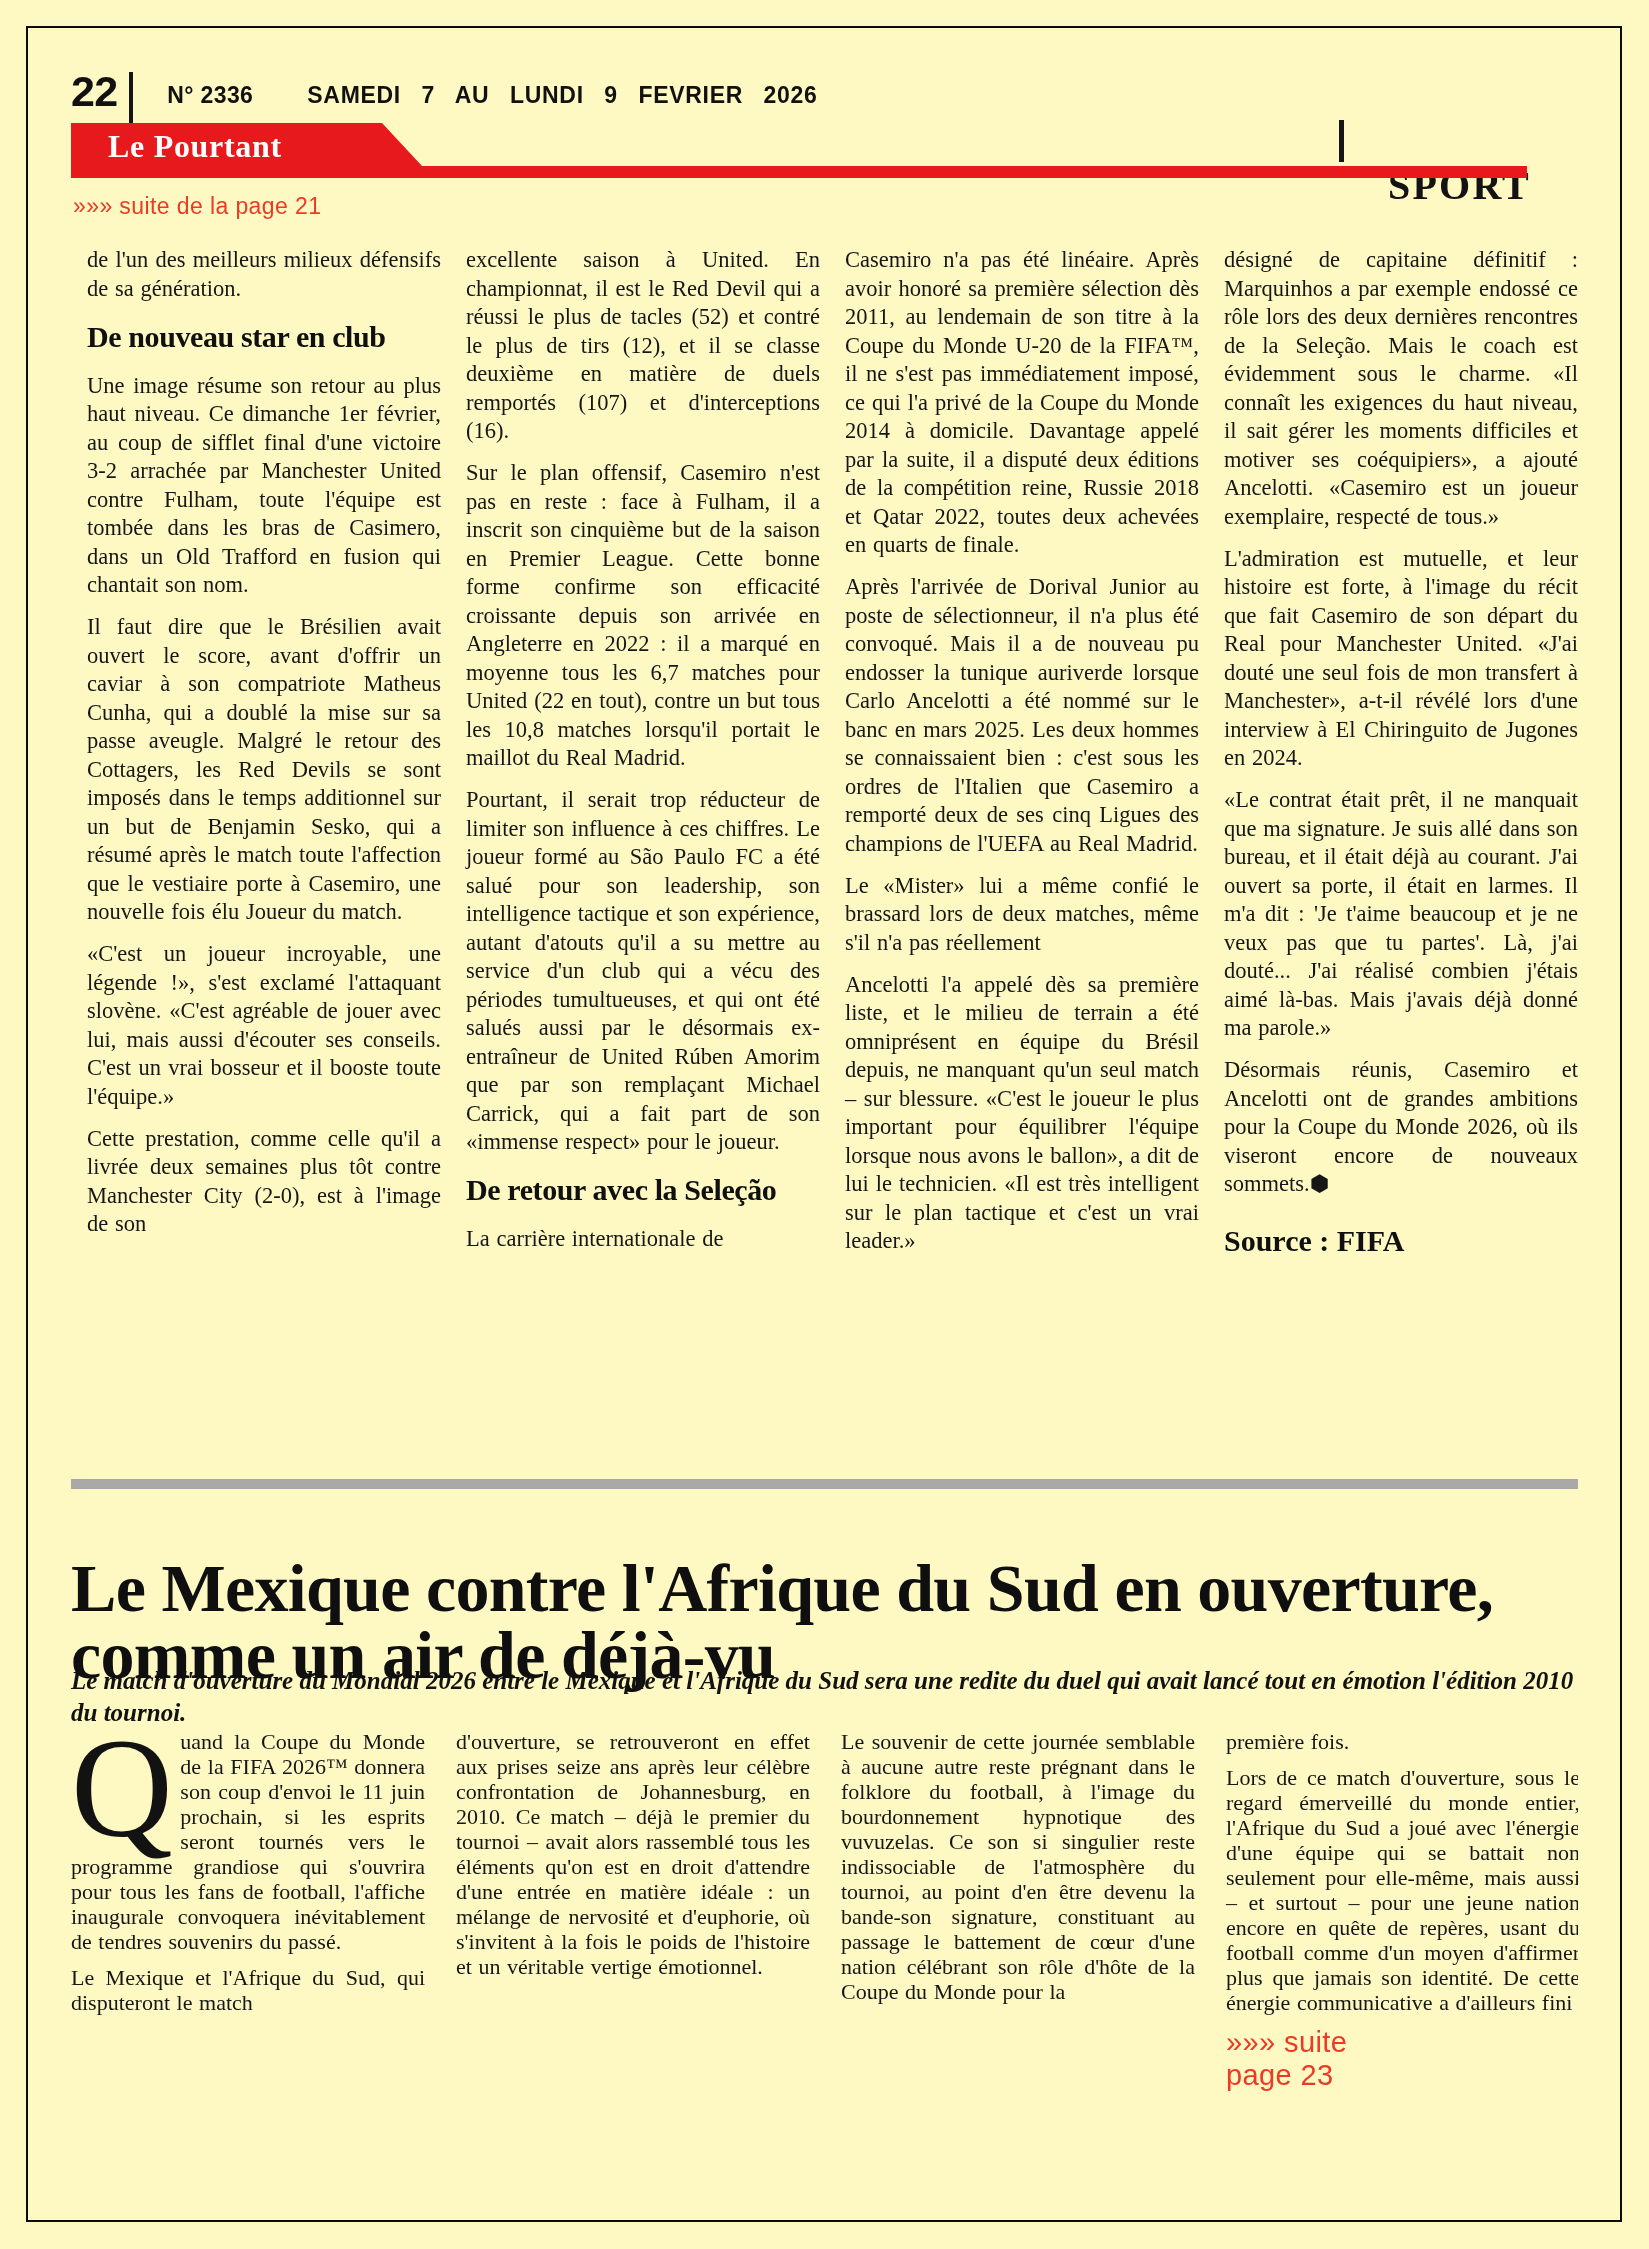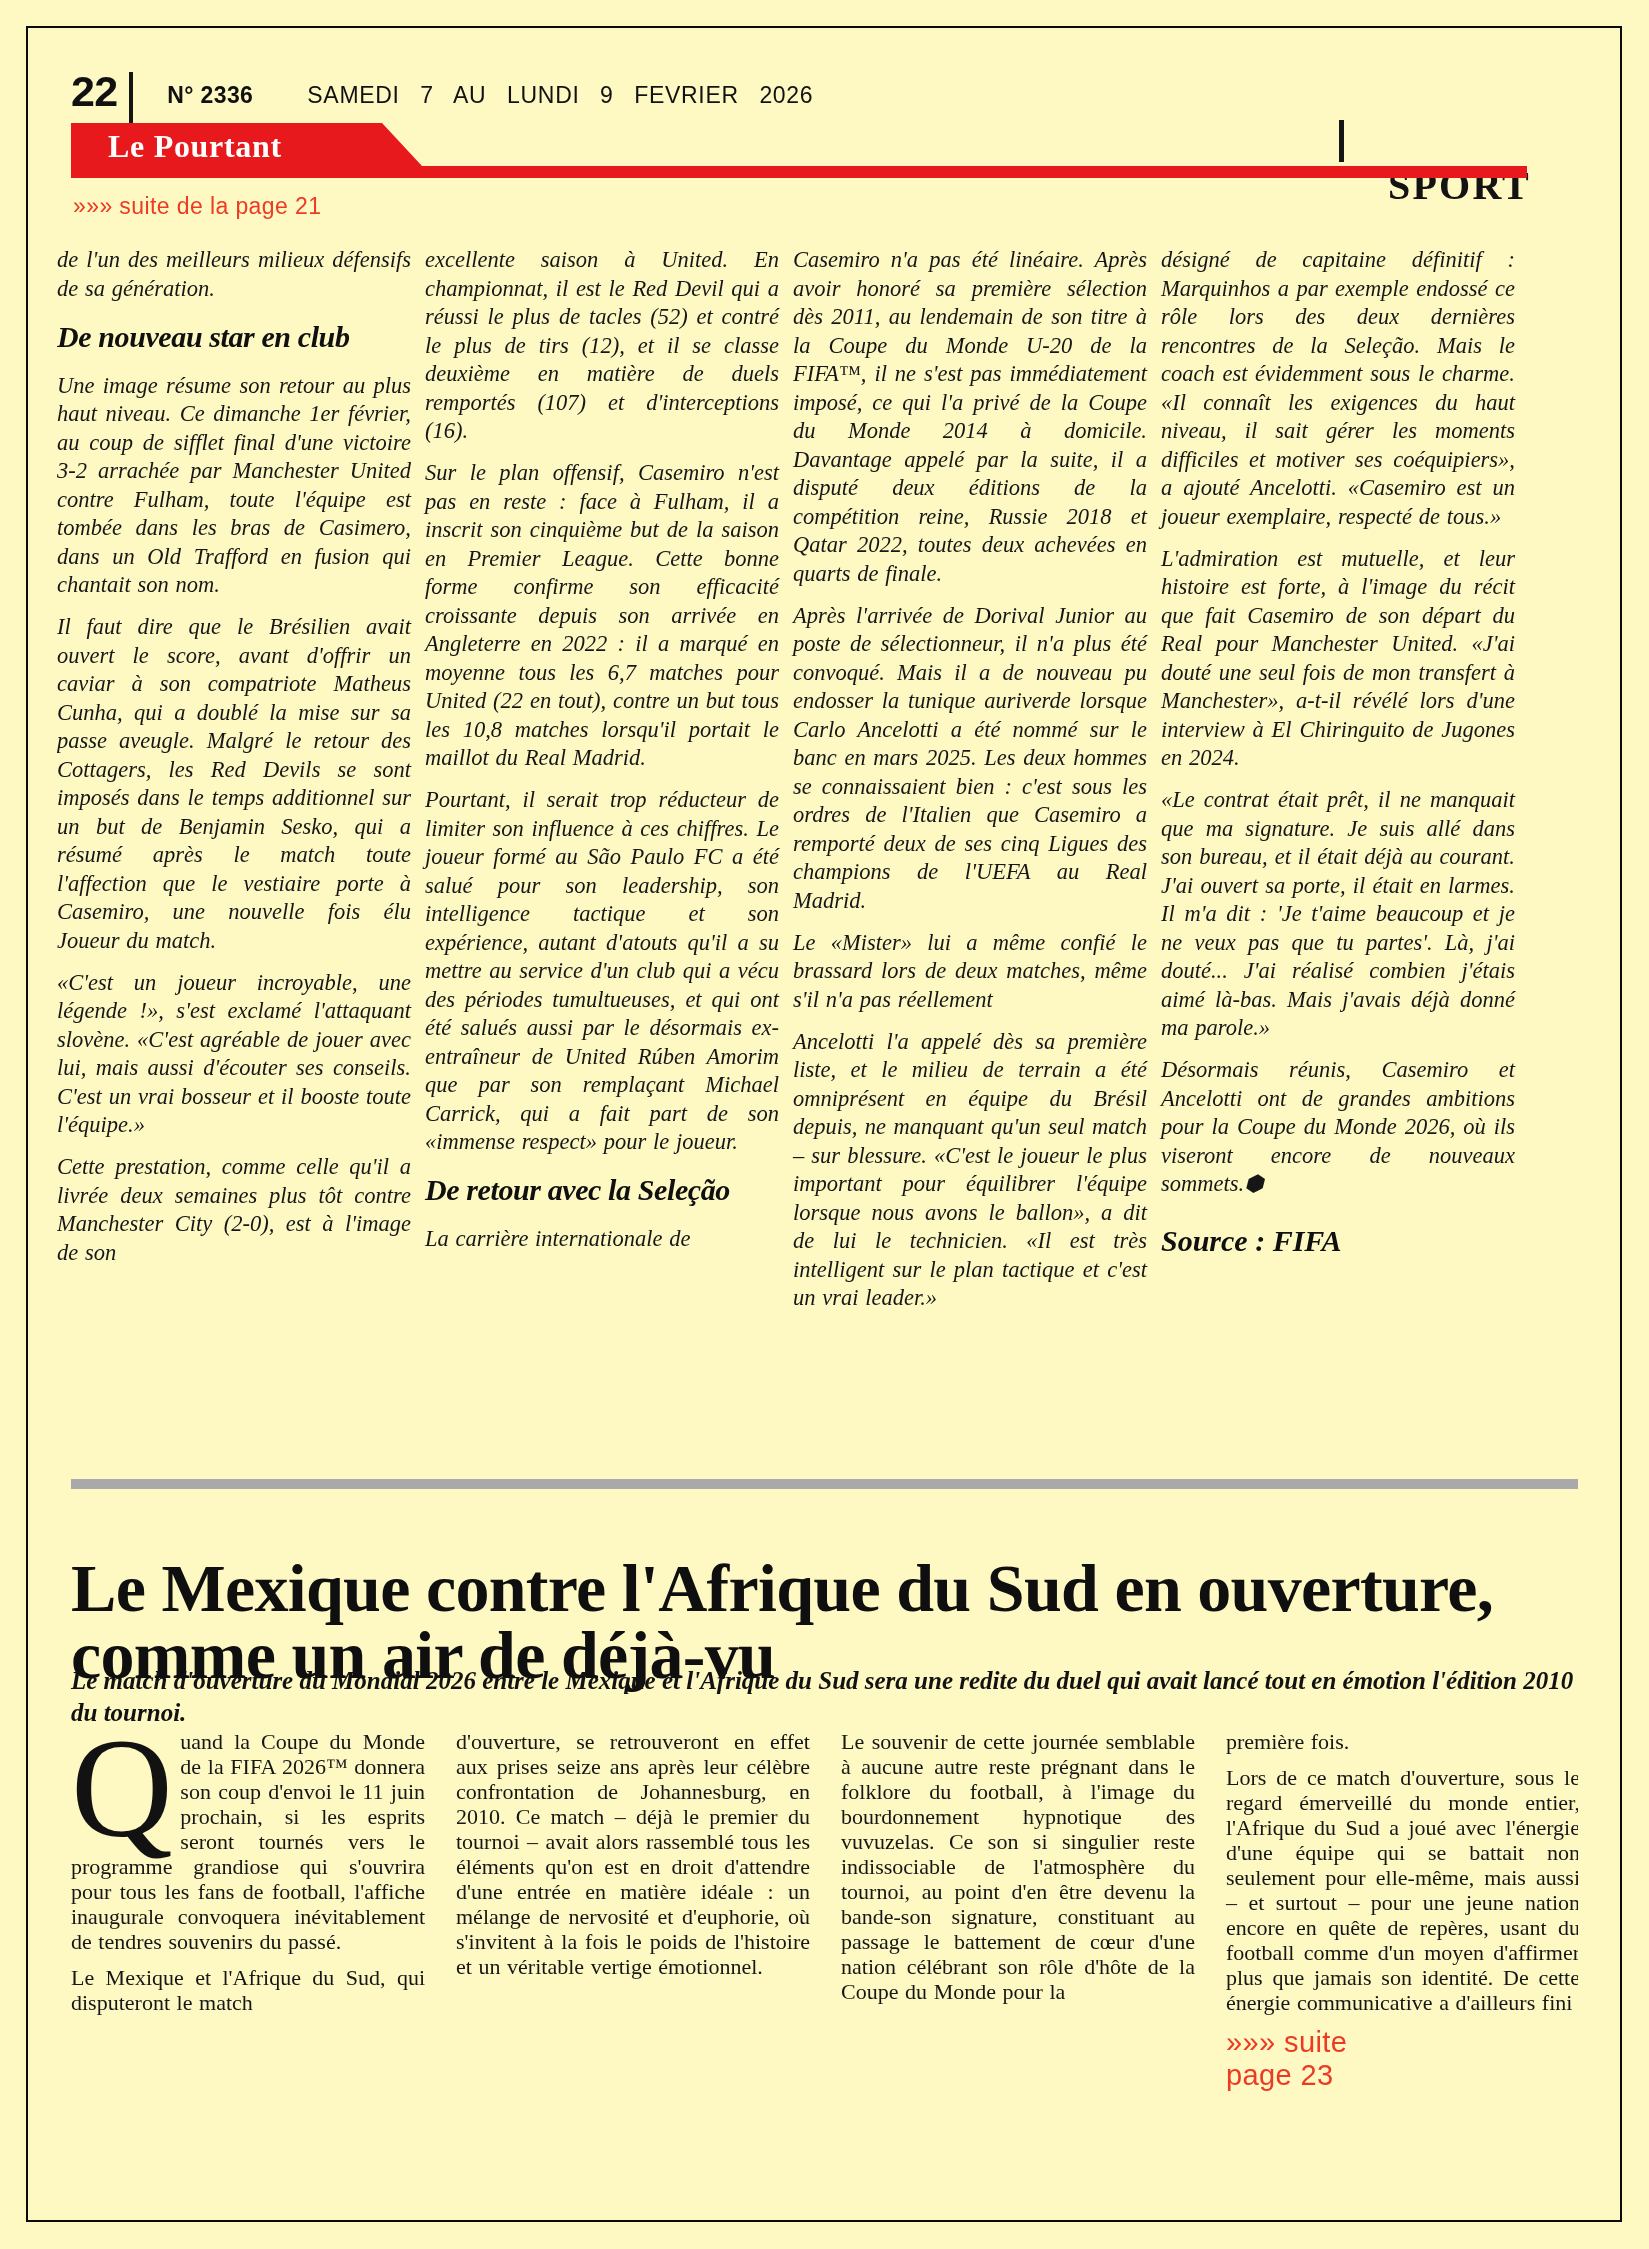--- a/index.html
+++ b/index.html
@@ -13,43 +13,43 @@
   }
   .frame{
     position:absolute;left:25.5px;top:25.5px;width:1596px;height:2196px;
     border:2.2px solid #0b0b0b;box-sizing:border-box;pointer-events:none;
   }
   
   .header-row{position:absolute;left:71px;top:70px;display:flex;align-items:flex-start;}
   .page-num{font-family:"Liberation Sans",sans-serif;font-weight:700;font-size:43px;line-height:1;letter-spacing:-0.7px;color:#111;}
   .hdr-bar{width:3.7px;height:78px;background:#151515;margin-left:12px;margin-right:34px;margin-top:1.5px;}
   .issue{font-family:"Liberation Sans",sans-serif;font-weight:700;font-size:23px;margin-top:12px;letter-spacing:0.4px;color:#111;text-align:center;}
-  .date{font-family:"Liberation Sans",sans-serif;font-weight:400;font-size:23px;margin-top:12px;margin-left:54px;letter-spacing:0.7px;word-spacing:13.5px;color:#111;}
+  .date{font-family:"Liberation Sans",sans-serif;font-weight:700;font-size:23px;margin-top:12px;margin-left:54px;letter-spacing:0.7px;word-spacing:13.5px;color:#111;}
   .sport-row{position:absolute;left:1339px;top:120px;display:flex;align-items:flex-start;flex-direction:column;}
   .sport-bar{width:4.5px;height:42px;background:#151515;}
   .sport{font-family:"Liberation Serif",serif;font-weight:700;font-size:40px;letter-spacing:2.2px;color:#131313;margin-left:49px;}
   
   .banner{
     position:absolute;left:71px;top:123px;width:1456px;height:55px;
     background:#e8191c;
     clip-path:polygon(0 0,311px 0,351px 43px,1456px 43px,1456px 55px,0 55px);
   }
   .banner .mast{
     position:absolute;left:37px;top:4.5px;
     color:#ffffff;font-weight:700;font-size:32px;letter-spacing:0.7px;
     font-family:"Liberation Serif",serif;
   }
   .suite-top{
     position:absolute;left:73px;top:193px;
     font-family:"Liberation Sans",sans-serif;font-size:23px;color:#ee3a24;letter-spacing:0.4px;
   }
   
   .article1{
-    position:absolute;left:57px;top:246px;width:1507px;height:1234px;
-    display:flex;gap:14px;overflow:hidden;font-style:italic;
+    position:absolute;left:87px;top:246px;width:1507px;height:1234px;
+    display:flex;gap:25px;overflow:hidden;
   }
   .a1col{flex:0 0 354px;width:354px;}
   .article1 p{
     font-size:22.5px;line-height:28.5px;text-align:justify;
     margin:0 0 13.5px 0;word-spacing:1.1px;color:#161616;
   }
   .article1 h2{
     font-size:30px;line-height:34px;font-weight:700;letter-spacing:-0.4px;
     margin:16.5px 0 18px 0;color:#101010;
   }

